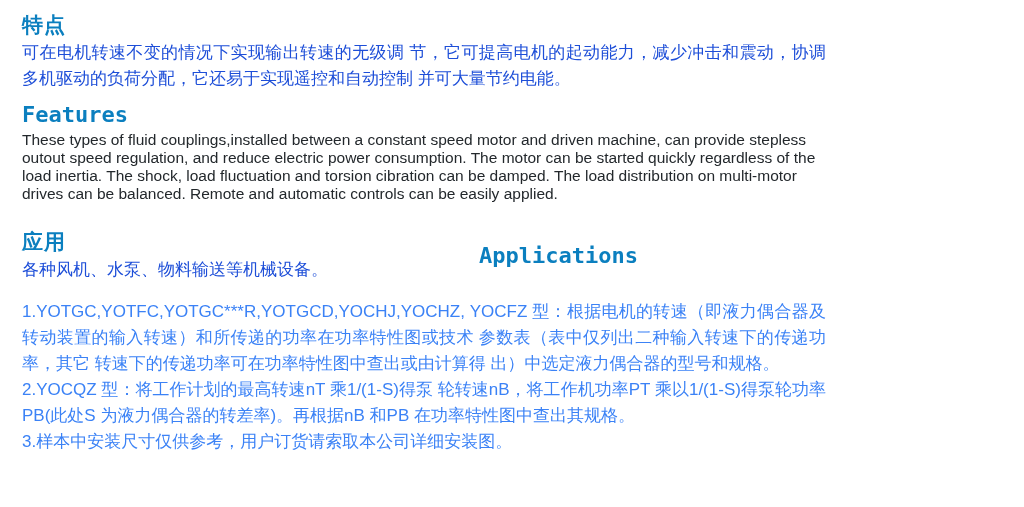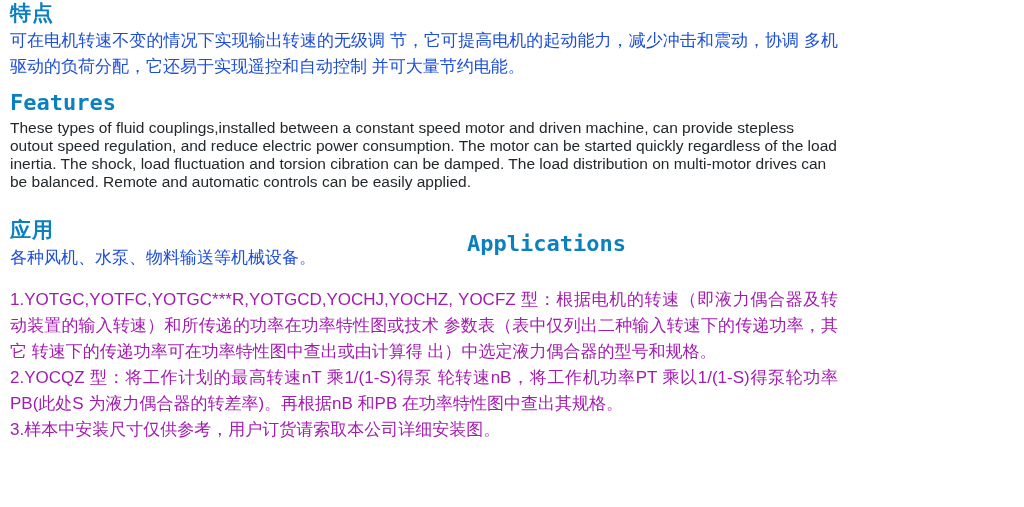--- a/index.html
+++ b/index.html
@@ -11,21 +11,21 @@
     width: 1024px;
     height: 507px;
     font-family: "Liberation Sans", sans-serif;
     color: #23282c;
     overflow: hidden;
   }
   .page {
     position: relative;
     width: 848px;
     height: 507px;
-    padding: 0;
+    padding: 12px;
     box-sizing: border-box;
   }
   .section {
     padding: 0 10px;
   }
   .head-cn {
     color: #0b7fbf;
     font-weight: bold;
     font-size: 21px;
     line-height: 26px;
@@ -79,21 +79,21 @@
   }
   .apps-en-text {
     font-size: 15.5px;
     line-height: 20px;
     color: #23282c;
     padding-left: 0px;
   }
   .list-item {
     font-size: 17px;
     line-height: 26px;
-    color: #a21caf;
+    color: #3b82f6;
     margin: 0;
     text-align: justify;
   }
 </style>
 </head>
 <body>
 
 <div class="page">
 
   <div class="section">

